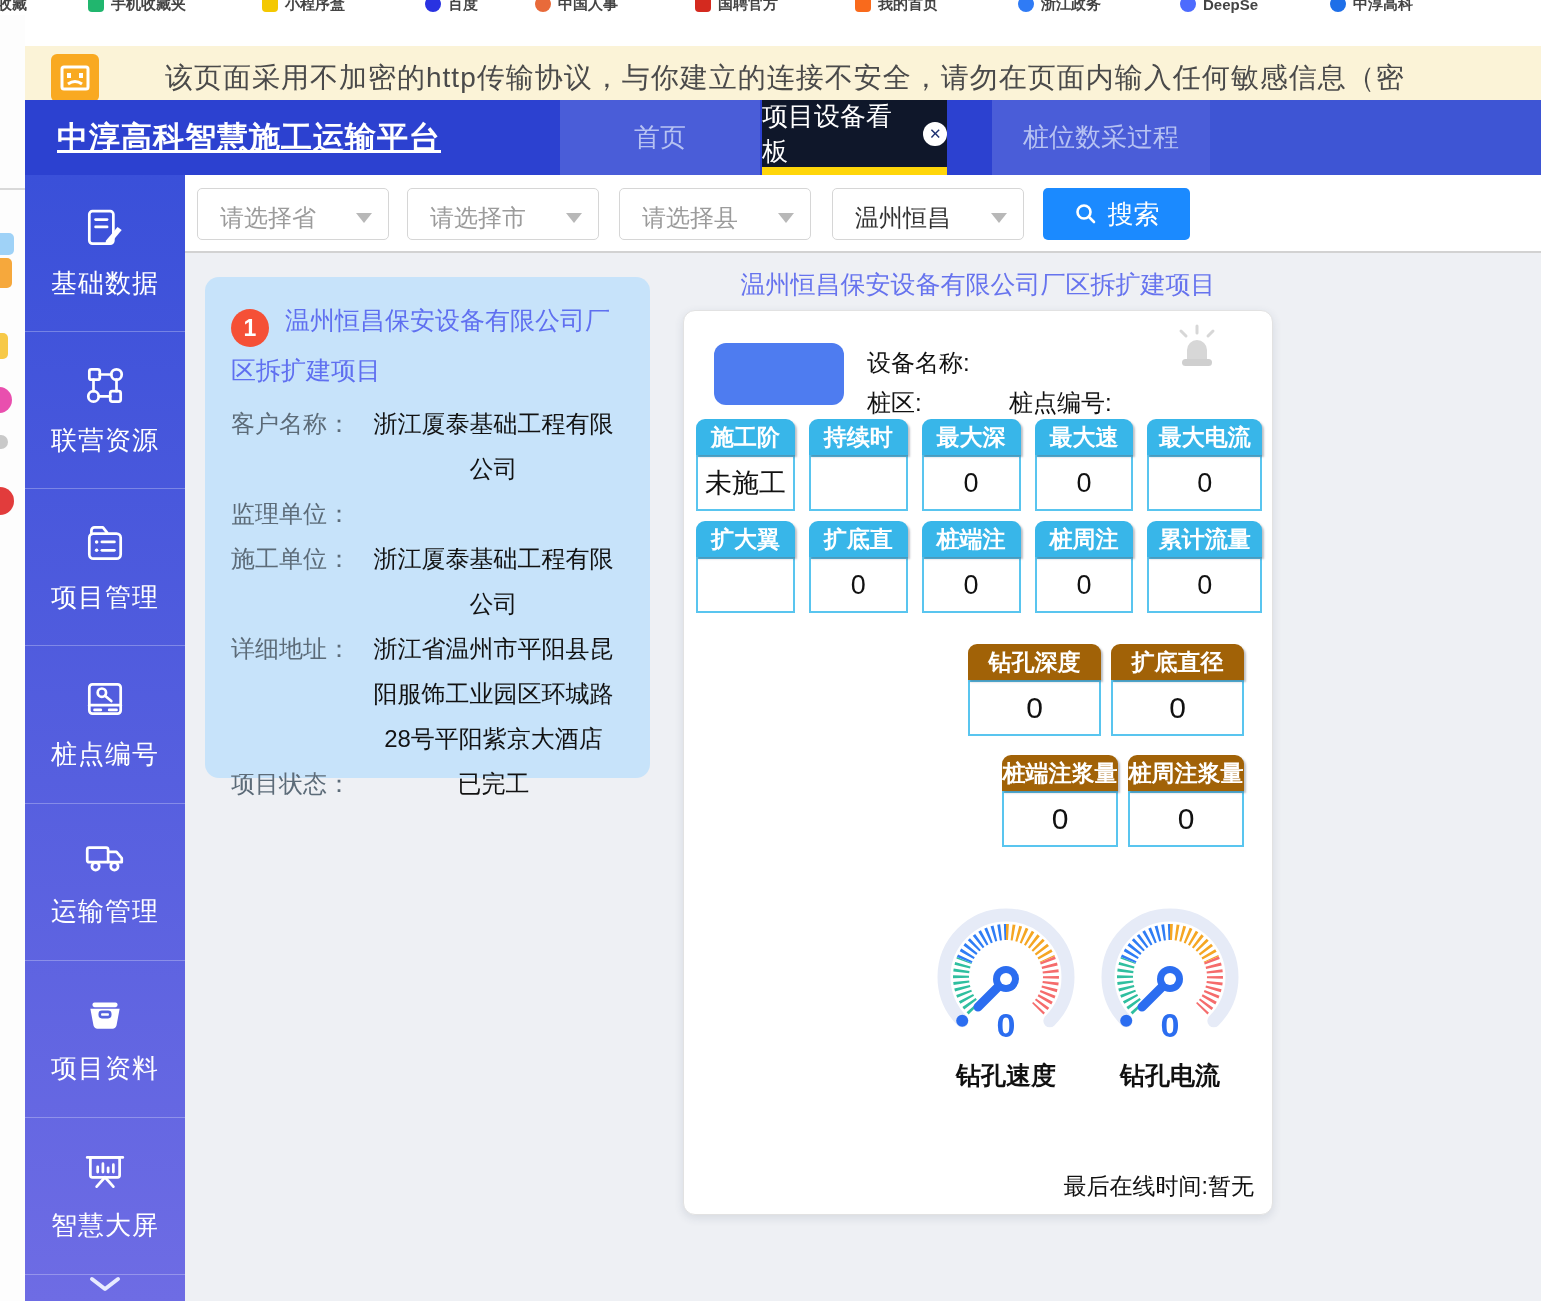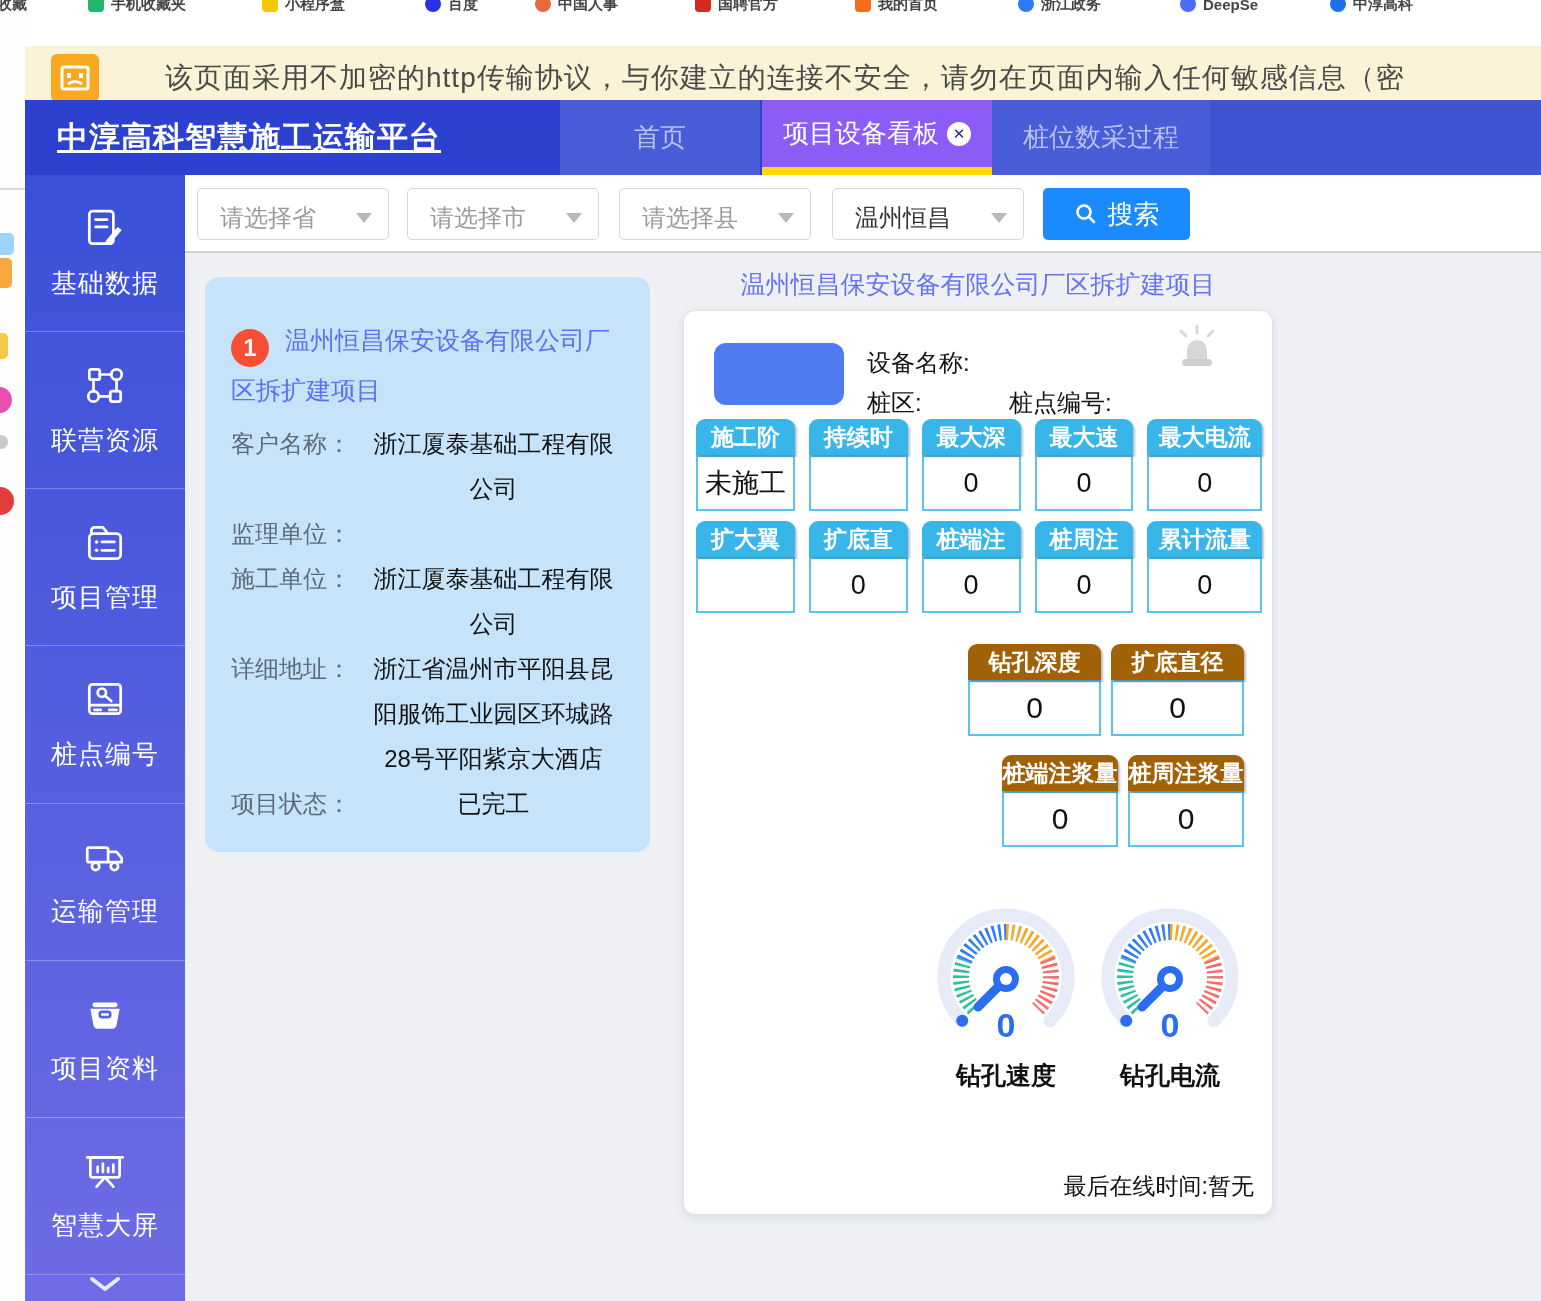--- a/index.html
+++ b/index.html
@@ -42,21 +42,21 @@
   .banner-icon { width:50px; height:50px; margin-left:25px; flex:none; }
   .banner-text { margin-left:65px; font-size:28px; color:#4a4a4a; letter-spacing:1px; white-space:nowrap; }
 
   
   .app-header { position:absolute; left:25px; top:100px; width:1516px; height:75px; background:#2c41d0; }
   .app-title { position:absolute; left:32px; top:0; height:75px; line-height:75px; color:#ffffff; font-size:31px; font-weight:bold; letter-spacing:1px;text-decoration:underline; }
   .tabs { position:absolute; left:535px; top:0; height:75px; }
   .tab { position:absolute; top:0; height:75px; display:flex; align-items:center; justify-content:center; gap:8px;
          font-size:26px; color:#b7c2f2; cursor:pointer; }
   .tab-home { left:0; width:200px; background:#4a5dd8; }
-  .tab-active { left:202px; width:230px; background:#8b5cf6; color:#fff; border-bottom:8px solid #ffd60a; }
+  .tab-active { left:202px; width:185px; background:#0f172a; color:#fff; border-bottom:8px solid #ffd60a; }
   .tab-pile { left:432px; width:218px; background:#4a5dd8; }
   .tab-fill { position:absolute; left:1185px; top:0; right:0; height:75px; background:#3e55d4; }
   .tab-close { display:inline-flex; width:24px; height:24px; border-radius:50%; background:#fff; color:#1e3272;
                align-items:center; justify-content:center; font-size:15px; font-weight:bold; }
 
   
   .sidebar { position:absolute; left:25px; top:175px; width:160px; height:1126px;
              background:linear-gradient(180deg,#3a50d9 0%,#6e6ce4 100%); display:flex; flex-direction:column; }
   .side-item { flex:1; display:flex; flex-direction:column; align-items:center; justify-content:center; gap:14px;
                border-bottom:1px solid rgba(255,255,255,0.28); cursor:pointer; }
@@ -72,22 +72,22 @@
                 border-radius:5px; display:flex; align-items:center; justify-content:space-between; padding:8px 16px 0 22px;
                 font-size:24px; color:#9b9b9b; cursor:pointer; }
   .select-box.filled { color:#333; }
   .sel-province{left:12px} .sel-city{left:222px} .sel-county{left:434px} .sel-company{left:647px}
   .caret { width:0; height:0; border-left:8px solid transparent; border-right:8px solid transparent; border-top:10px solid #b8b8b8; }
   .search-btn { position:absolute; left:858px; top:13px; width:147px; height:52px; background:#1b8aff; border-radius:5px;
                 display:flex; align-items:center; justify-content:center; gap:10px; color:#fff; font-size:26px; cursor:pointer; }
   .search-btn svg { width:24px; height:24px; stroke:#fff; stroke-width:2.6; fill:none; stroke-linecap:round; }
 
   
-  .project-card { position:absolute; left:20px; top:102px; width:445px; height:575px; background:#c7e3fa; border-radius:14px;
-                  padding:40px 26px; }
+  .project-card { position:absolute; left:20px; top:102px; width:445px; height:501px; background:#c7e3fa; border-radius:14px;
+                  padding:20px 26px; }
   .pc-title { font-size:25px; line-height:46px; color:#5f6ff0; cursor:pointer; }
   .pc-badge { display:inline-flex; width:38px; height:38px; border-radius:50%; background:#f55036; color:#fff; font-size:23px;
               font-weight:bold; align-items:center; justify-content:center; margin-right:16px; vertical-align:-7px; }
   .pc-fields { margin-top:8px; }
   .pc-row { display:flex; font-size:24px; line-height:45px; }
   .pc-label { width:132px; flex:none; color:#5c6b78; }
   .pc-value { flex:1; color:#121212;text-align:center; }
 
   
   .panel-title { position:absolute; left:498px; top:93px; width:590px; text-align:center; font-size:25px; color:#6673ee; white-space:nowrap; }

